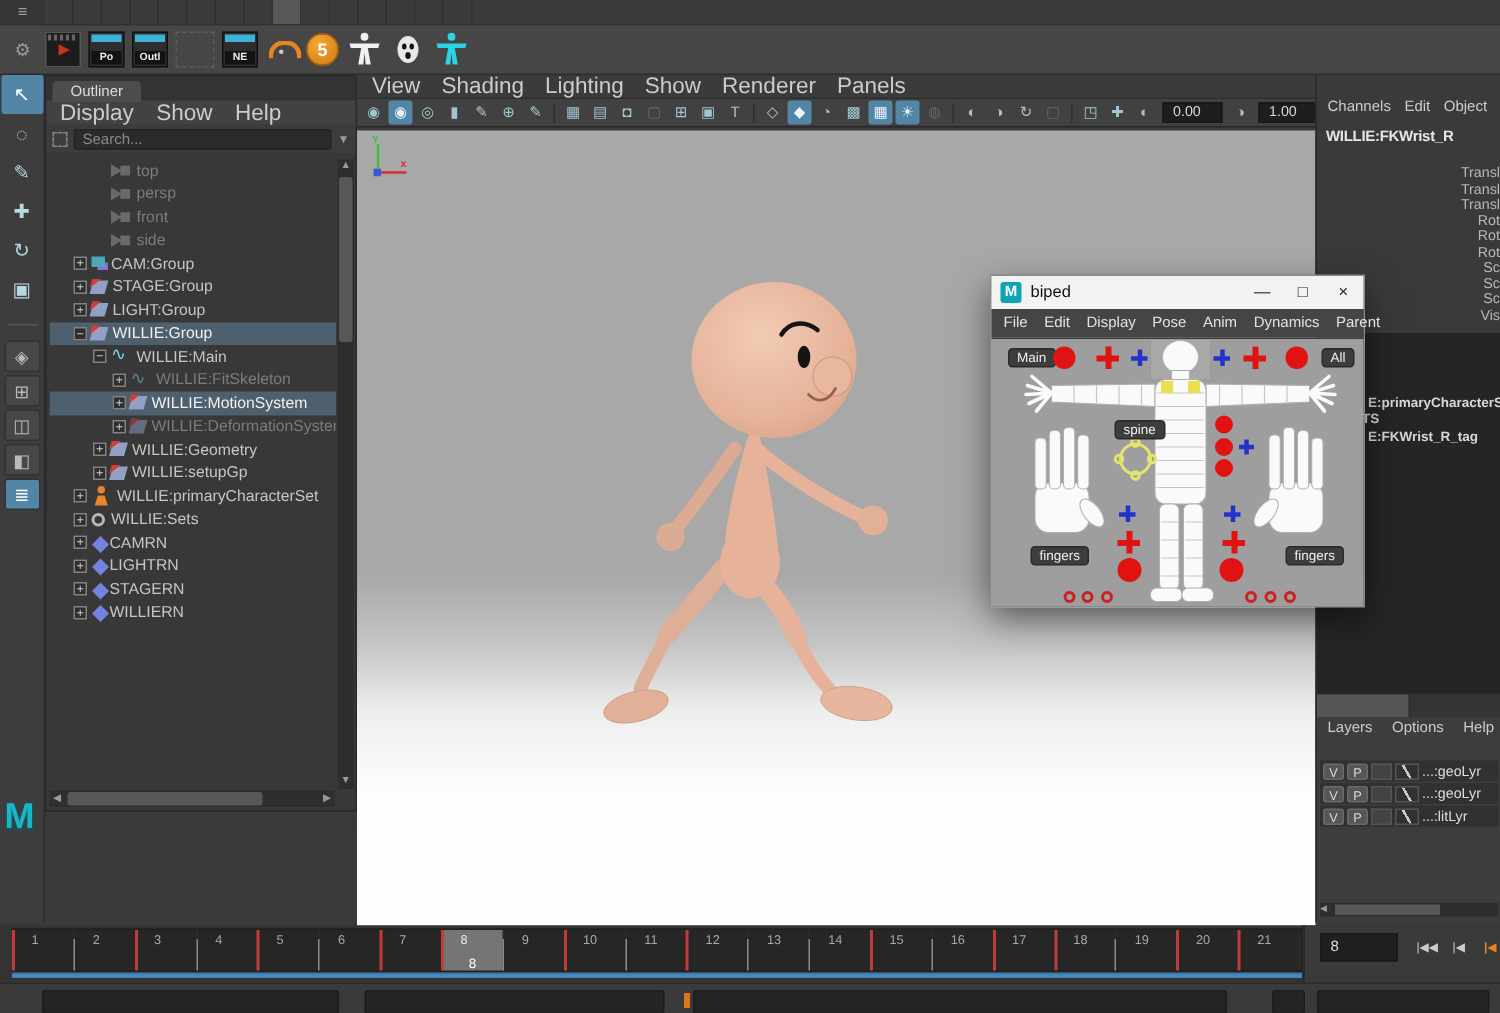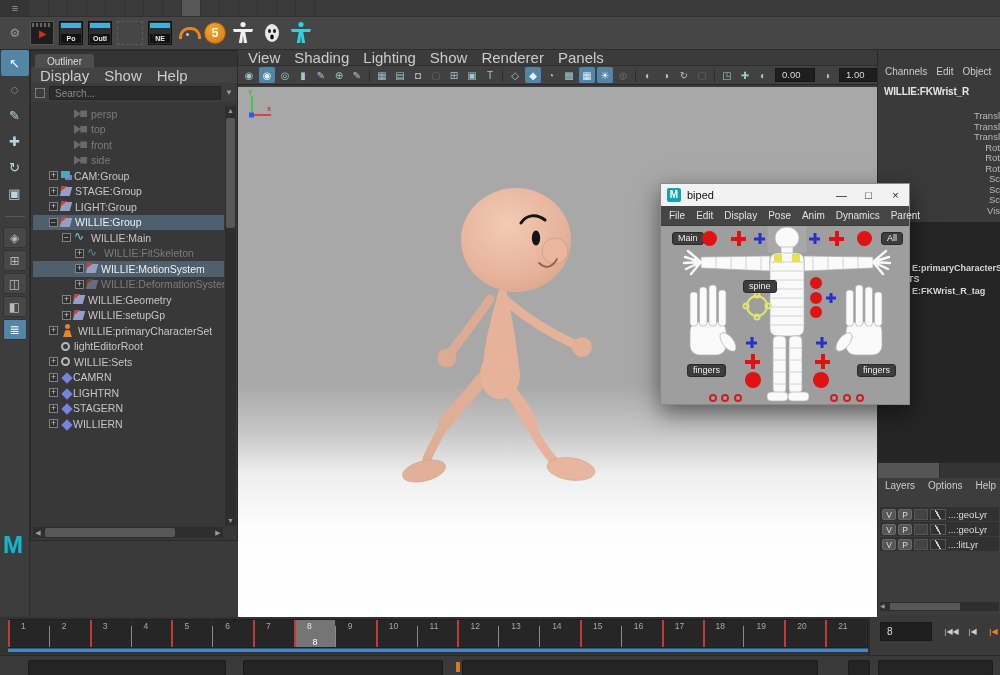--- a/index.html
+++ b/index.html
@@ -289,26 +289,26 @@
   </div>
   <div class="ol-search">
     <span class="dashbox"></span>
     <span class="searchbox">Search...</span>
     <span class="caret">▼</span>
   </div>
   <div id="ol-tree">
     <div class="orow dim" style="padding-left: 29px;">
         <span class="exp" style="visibility: hidden;"></span>
         <span class="ic ic-camera"></span>
-        <span>persp</span>
+        <span>top</span>
       </div>
       <div class="orow dim" style="padding-left: 29px;">
         <span class="exp" style="visibility: hidden;"></span>
         <span class="ic ic-camera"></span>
-        <span>top</span>
+        <span>persp</span>
       </div>
       <div class="orow dim" style="padding-left: 29px;">
         <span class="exp" style="visibility: hidden;"></span>
         <span class="ic ic-camera"></span>
         <span>front</span>
       </div>
       <div class="orow dim" style="padding-left: 29px;">
         <span class="exp" style="visibility: hidden;"></span>
         <span class="ic ic-camera"></span>
         <span>side</span>
@@ -360,25 +360,20 @@
       </div>
       <div class="orow" style="padding-left: 29px;">
         <span class="exp">+</span>
         <span class="ic ic-transform"></span>
         <span>WILLIE:setupGp</span>
       </div>
       <div class="orow" style="padding-left: 16px;">
         <span class="exp">+</span>
         <span class="ic ic-person"></span>
         <span>WILLIE:primaryCharacterSet</span>
-      </div>
-      <div class="orow" style="padding-left: 16px;">
-        <span class="exp" style="visibility: hidden;"></span>
-        <span class="ic ic-ring"></span>
-        <span>lightEditorRoot</span>
       </div>
       <div class="orow" style="padding-left: 16px;">
         <span class="exp">+</span>
         <span class="ic ic-ring"></span>
         <span>WILLIE:Sets</span>
       </div>
       <div class="orow" style="padding-left: 16px;">
         <span class="exp">+</span>
         <span class="ic ic-diamond"></span>
         <span>CAMRN</span>

